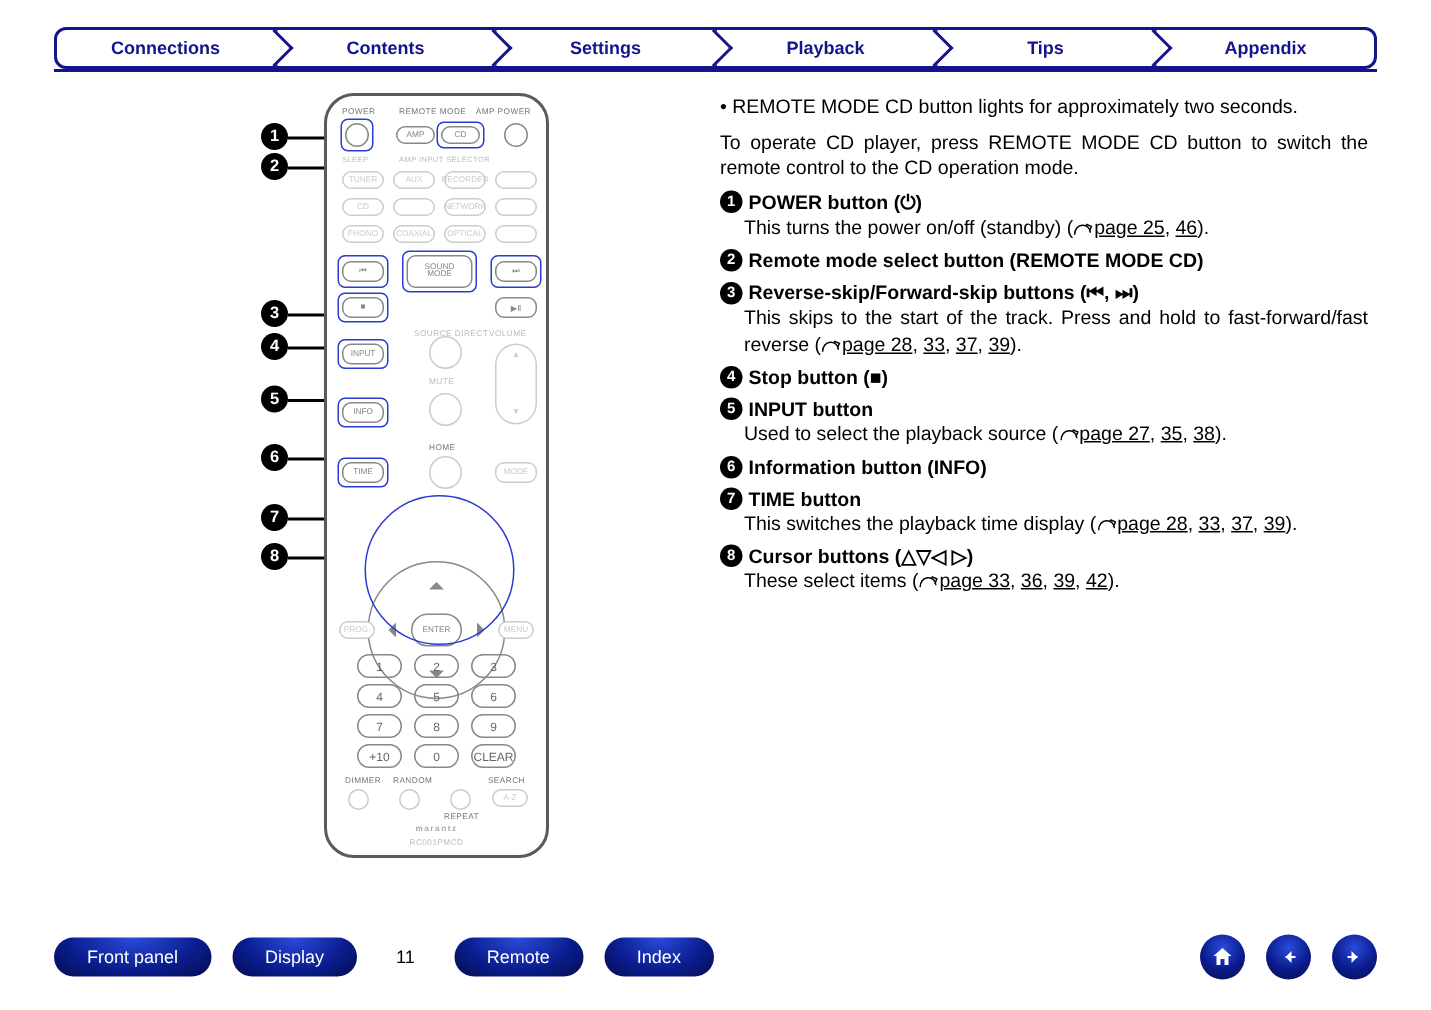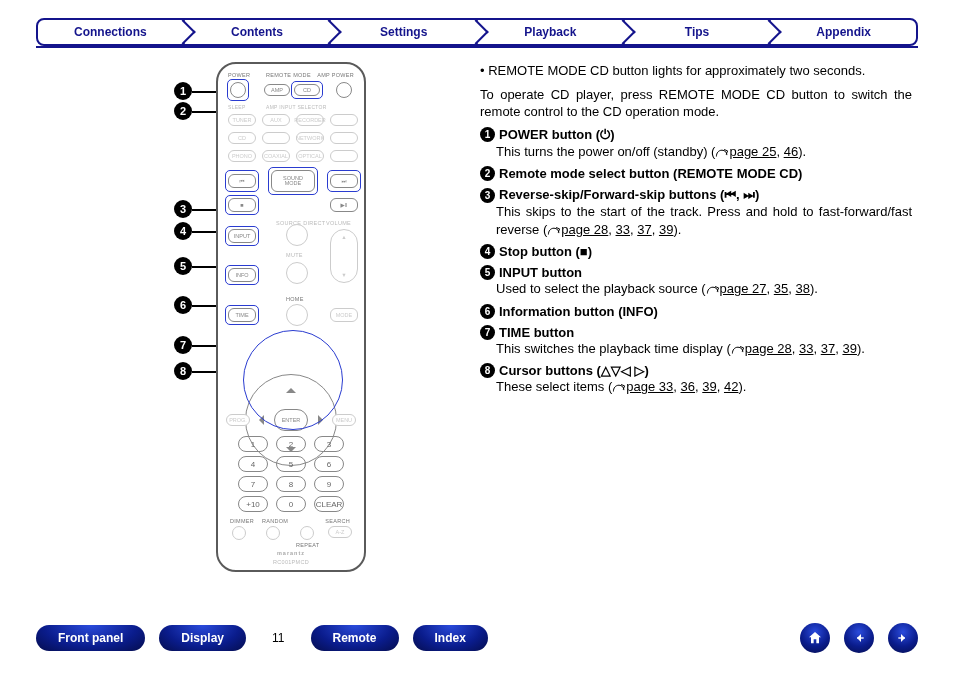--- a/index.html
+++ b/index.html
@@ -40,21 +40,21 @@
   .dpad .dn{left:50%;bottom:8px;transform:translateX(-50%);border-top-color:#888}
   .dpad .lt{top:50%;left:8px;transform:translateY(-50%);border-right-color:#888}
   .dpad .rt{top:50%;right:8px;transform:translateY(-50%);border-left-color:#888}
   .hl{position:absolute;border:1.8px solid #2a3cd0;border-radius:5px}
   .callout-num{position:absolute;width:18px;height:18px;border-radius:50%;background:#000;color:#fff;font-size:11px;font-weight:bold;display:flex;align-items:center;justify-content:center}
   .callout-line{position:absolute;height:1.5px;background:#000}
   .numpad{position:absolute;left:50%;transform:translateX(-50%);display:grid;grid-template-columns:repeat(3,30px);grid-gap:4px 8px}
   .numpad .nb{width:30px;height:16px;border:1.3px solid #888;border-radius:8px;font-size:8px;display:flex;align-items:center;justify-content:center;color:#666}
   
   .bottom{position:absolute;left:36px;right:36px;bottom:20px;display:flex;align-items:center;gap:14px}
-  .pillbtn{height:26px;padding:0 22px;border-radius:13px;color:#fff;font-weight:bold;font-size:12px;display:flex;align-items:center;cursor:pointer;background:radial-gradient(ellipse at 50% 0%,#2a4bdc 0%,#0a1c8c 60%,#050d4d 100%)}
+  .pillbtn{height:26px;padding:0 22px;border-radius:13px;color:#fff;font-weight:normal;font-size:12px;display:flex;align-items:center;cursor:pointer;background:radial-gradient(ellipse at 50% 0%,#2a4bdc 0%,#0a1c8c 60%,#050d4d 100%)}
   .pagenum{color:#000;font-size:12px;padding:0 12px}
   .circbtn{width:30px;height:30px;border-radius:50%;display:flex;align-items:center;justify-content:center;cursor:pointer;background:radial-gradient(circle at 50% 30%,#2a4bdc 0%,#0a1c8c 55%,#050d4d 100%)}
   .spacer{flex:1}
 </style>
 </head>
 <body>
 
 <div class="page">
 
   <div class="navpill">

